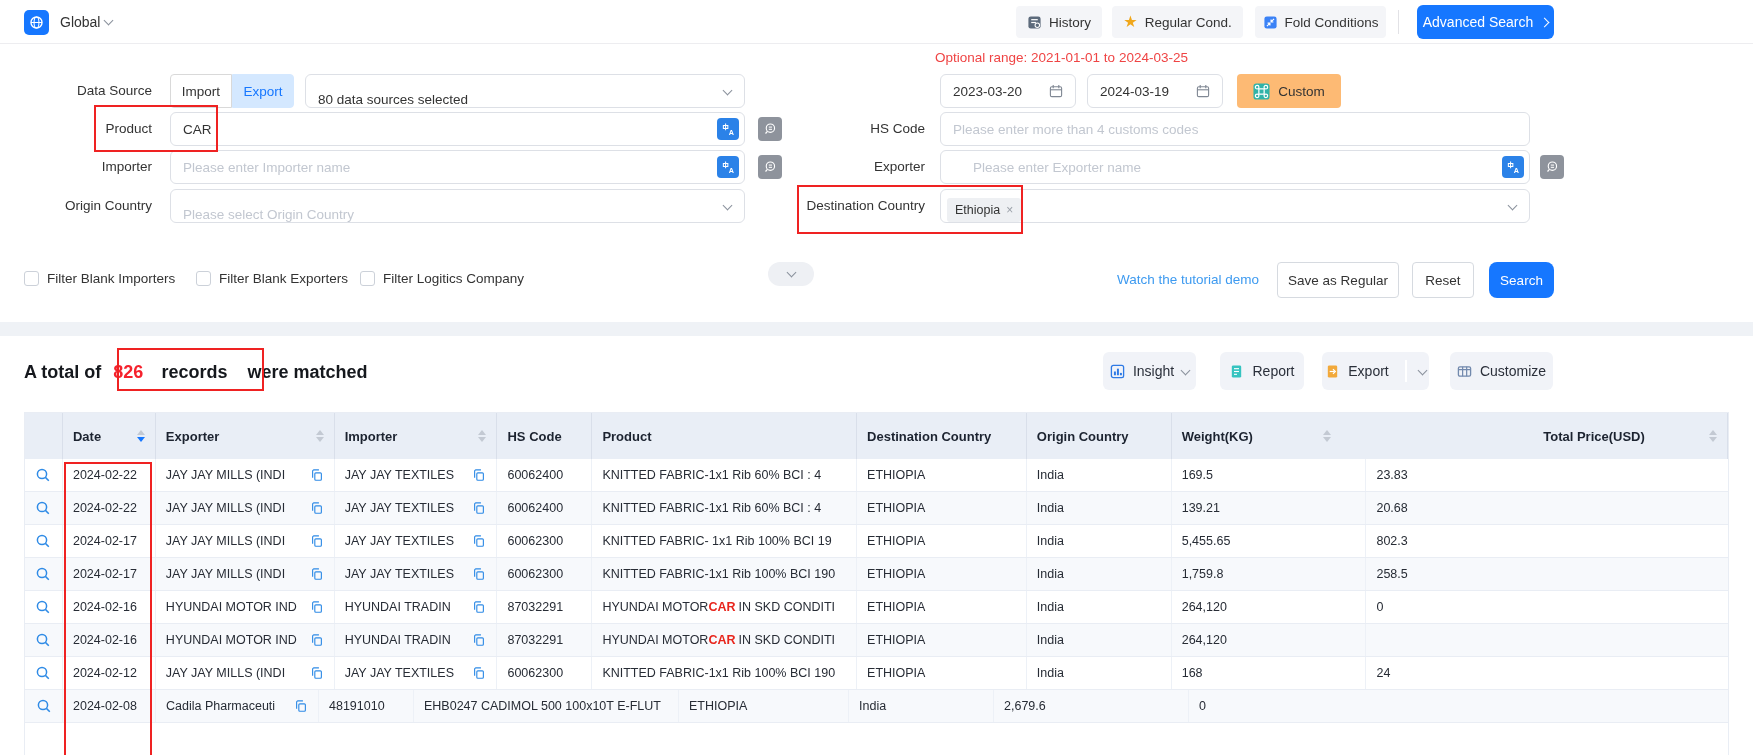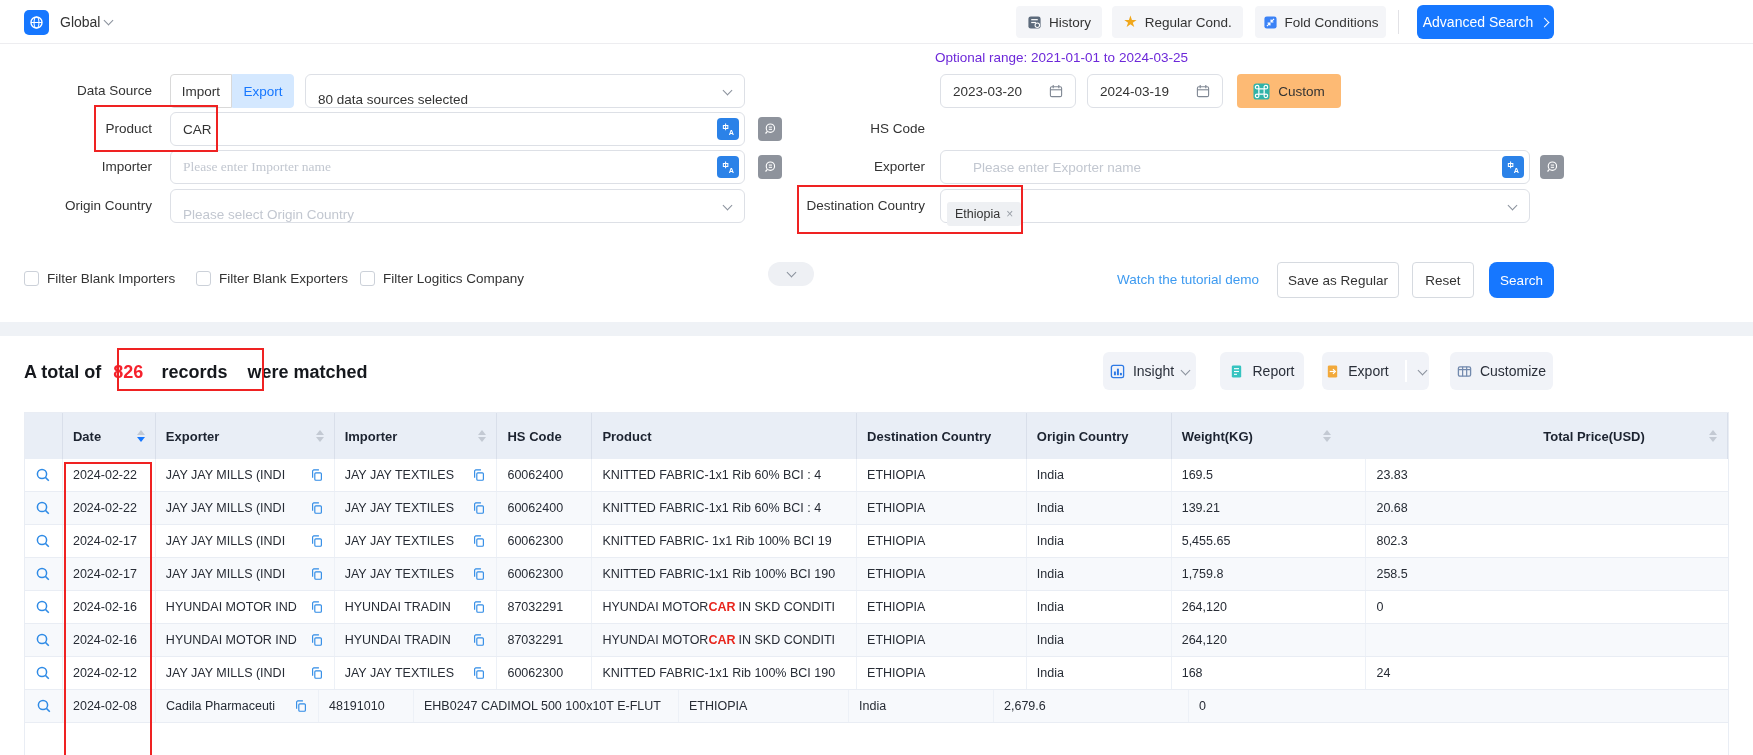--- a/index.html
+++ b/index.html
@@ -17,30 +17,30 @@
   .adv{position:absolute;left:1417px;top:5px;width:137px;height:34px;border-radius:6px;font-size:14px}
   .chev-r{display:inline-block;width:7px;height:7px;border-right:1.8px solid #fff;border-top:1.8px solid #fff;transform:rotate(45deg)}
   
   .flabel{position:absolute;text-align:right;font-size:13.5px;color:#333;line-height:34px;white-space:nowrap}
   .lw-left{left:0;width:152px}
   .lw-right{left:700px;width:225px}
   .field,.selectbox{position:absolute;height:34px;border:1px solid #dde0e6;border-radius:6px;background:#fff;font-size:13.5px;color:#333}
   input.field{padding:0 12px;outline:none}
   input.pad-icon{padding-right:38px}
   input.field::placeholder{color:#c2c7d0}
-  .selectbox{display:flex;align-items:center;padding:16px 30px 0 12px}
+  .selectbox{display:flex;align-items:flex-end;padding:16px 30px 0 12px}
   .selectbox .ph{color:#c2c7d0}
   .sel-chev{position:absolute;right:13px;top:12px}
   .iconwrap{position:absolute;width:22px;height:22px;border-radius:4px;display:flex;align-items:center;justify-content:center}
   .t-icon{background:#2b82e8}
   .g-btn{position:absolute;width:24px;height:24px;border-radius:4px;background:#8e939c;display:flex;align-items:center;justify-content:center;cursor:pointer}
   .seg{position:absolute;top:74px;height:34px;display:flex;align-items:center;justify-content:center;font-size:13.5px;cursor:pointer}
   .seg-import{left:170px;width:62px;background:#fff;border:1px solid #d9d9d9;border-radius:4px 0 0 4px;color:#333}
   .seg-export{left:232px;width:62px;background:#d4e8ff;border:1px solid #d4e8ff;border-radius:0 4px 4px 0;color:#1677ff}
-  .opt-range{position:absolute;left:935px;top:50px;font-size:13.5px;color:#6d28d9;white-space:nowrap}
+  .opt-range{position:absolute;left:935px;top:50px;font-size:13.5px;color:#ef4444;white-space:nowrap}
   .datebox{position:absolute;height:34px;border:1px solid #dde0e6;border-radius:6px;background:#fff;font-size:13.5px;color:#333;display:flex;align-items:center;padding:0 12px;justify-content:space-between}
   .custom-btn{position:absolute;left:1237px;top:74px;width:104px;height:34px;background:#fdba74;border-radius:4px;display:flex;align-items:center;justify-content:center;gap:8px;font-size:13.5px;color:#333;cursor:pointer}
   .tag{display:inline-flex;align-items:center;gap:6px;background:#eef0f3;border-radius:3px;height:24px;padding:0 8px;font-size:12.5px;color:#333}
   .tag .x{color:#9aa0a8;font-size:12px;cursor:pointer}
   .cb{position:absolute;top:271px;display:inline-flex;align-items:center;gap:8px;font-size:13.5px;color:#333;cursor:pointer}
   .cbox{width:15px;height:15px;border:1px solid #ccd1d9;border-radius:3px;background:#fff}
   .pill{position:absolute;left:768px;top:262px;width:46px;height:24px;background:#eef0f4;border-radius:12px;display:flex;align-items:center;justify-content:center;cursor:pointer}
   .pill .chev{margin-top:-3px}
   .link{position:absolute;left:1117px;top:262px;height:36px;line-height:36px;font-size:13.5px;color:#3d9af0;cursor:pointer}
   .obtn{position:absolute;top:262px;height:36px;background:#fff;border:1px solid #d6dae0;border-radius:4px;font-size:13.5px;color:#333;display:flex;align-items:center;justify-content:center;cursor:pointer}
@@ -170,23 +170,24 @@
   <div class="g-btn" style="left:758px;top:117px">
     <svg width="16" height="16" viewBox="0 0 20 20">
         <circle cx="10.5" cy="9" r="5.2" fill="none" stroke="#fff" stroke-width="1.4"></circle>
         <line x1="8.5" y1="7.6" x2="12.5" y2="7.6" stroke="#fff" stroke-width="1.3"></line>
         <line x1="8.5" y1="10.4" x2="12.5" y2="10.4" stroke="#fff" stroke-width="1.3"></line>
         <line x1="6.7" y1="13" x2="4.4" y2="15.6" stroke="#fff" stroke-width="1.5"></line>
       </svg>
   </div>
 
   <div class="flabel lw-right" style="top:112px">HS Code</div>
+  <input class="field" style="left: 940px; top: 112px; width: 590px;" placeholder="Please enter more than 4 customs codes">
 
   <div class="flabel lw-left" style="top:150px">Importer</div>
-  <input class="field pad-icon" style="left: 170px; top: 150px; width: 575px; font-family: Liberation Serif, serif;" placeholder="Please enter Importer name">
+  <input class="field pad-icon" style="left: 170px; top: 150px; width: 575px;" placeholder="Please enter Importer name">
   <div class="iconwrap t-icon" style="left:717px;top:156px">
     <svg width="16" height="16" viewBox="0 0 20 20">
         <path d="M4.2 5.5 h5.6 v4 h-5.6 z" fill="none" stroke="#fff" stroke-width="1.3"></path>
         <line x1="7" y1="3.2" x2="7" y2="11.5" stroke="#fff" stroke-width="1.3"></line>
         <text x="10.8" y="17" font-size="9" font-weight="bold" fill="#fff" font-family="DejaVu Sans, sans-serif">A</text>
       </svg>
   </div>
   <div class="g-btn" style="left:758px;top:155px">
     <svg width="16" height="16" viewBox="0 0 20 20">
         <circle cx="10.5" cy="9" r="5.2" fill="none" stroke="#fff" stroke-width="1.4"></circle>

